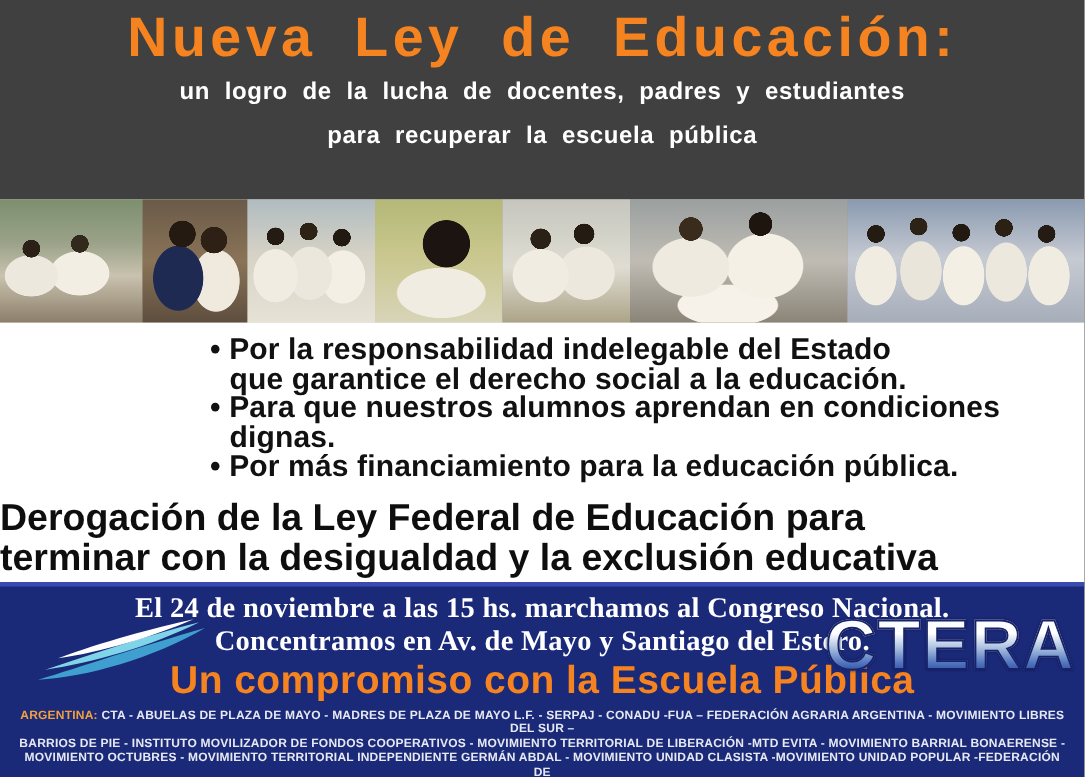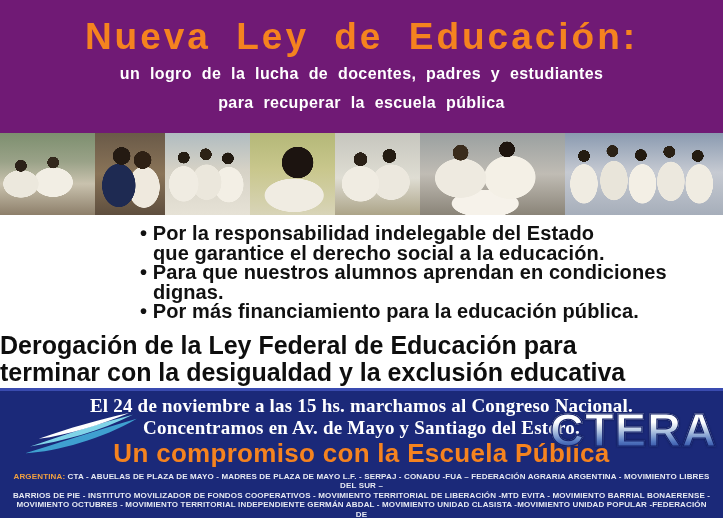--- a/index.html
+++ b/index.html
@@ -4,22 +4,22 @@
 <style>
   html,body{margin:0;padding:0;background:#555;}
   .poster{
     position:relative; width:723px; height:518px; overflow:hidden;
     background:#ffffff; font-family:"Liberation Sans", sans-serif;
     margin:0 auto;
   }
 
   
   .header{
-    height:133px; background:#701a75; text-align:center;
-    padding-top:14px; box-sizing:border-box;
+    height:133px; background:#404040; text-align:center;
+    padding-top:2px; box-sizing:border-box;
   }
   .title{
     color:#F5831F; font-size:37px; font-weight:bold;
     letter-spacing:3px; word-spacing:12px; line-height:45px;
   }
   .subtitle{
     color:#ffffff; font-weight:bold; font-size:16px; line-height:29px;
     word-spacing:5px; letter-spacing:0.4px;
   }
 

